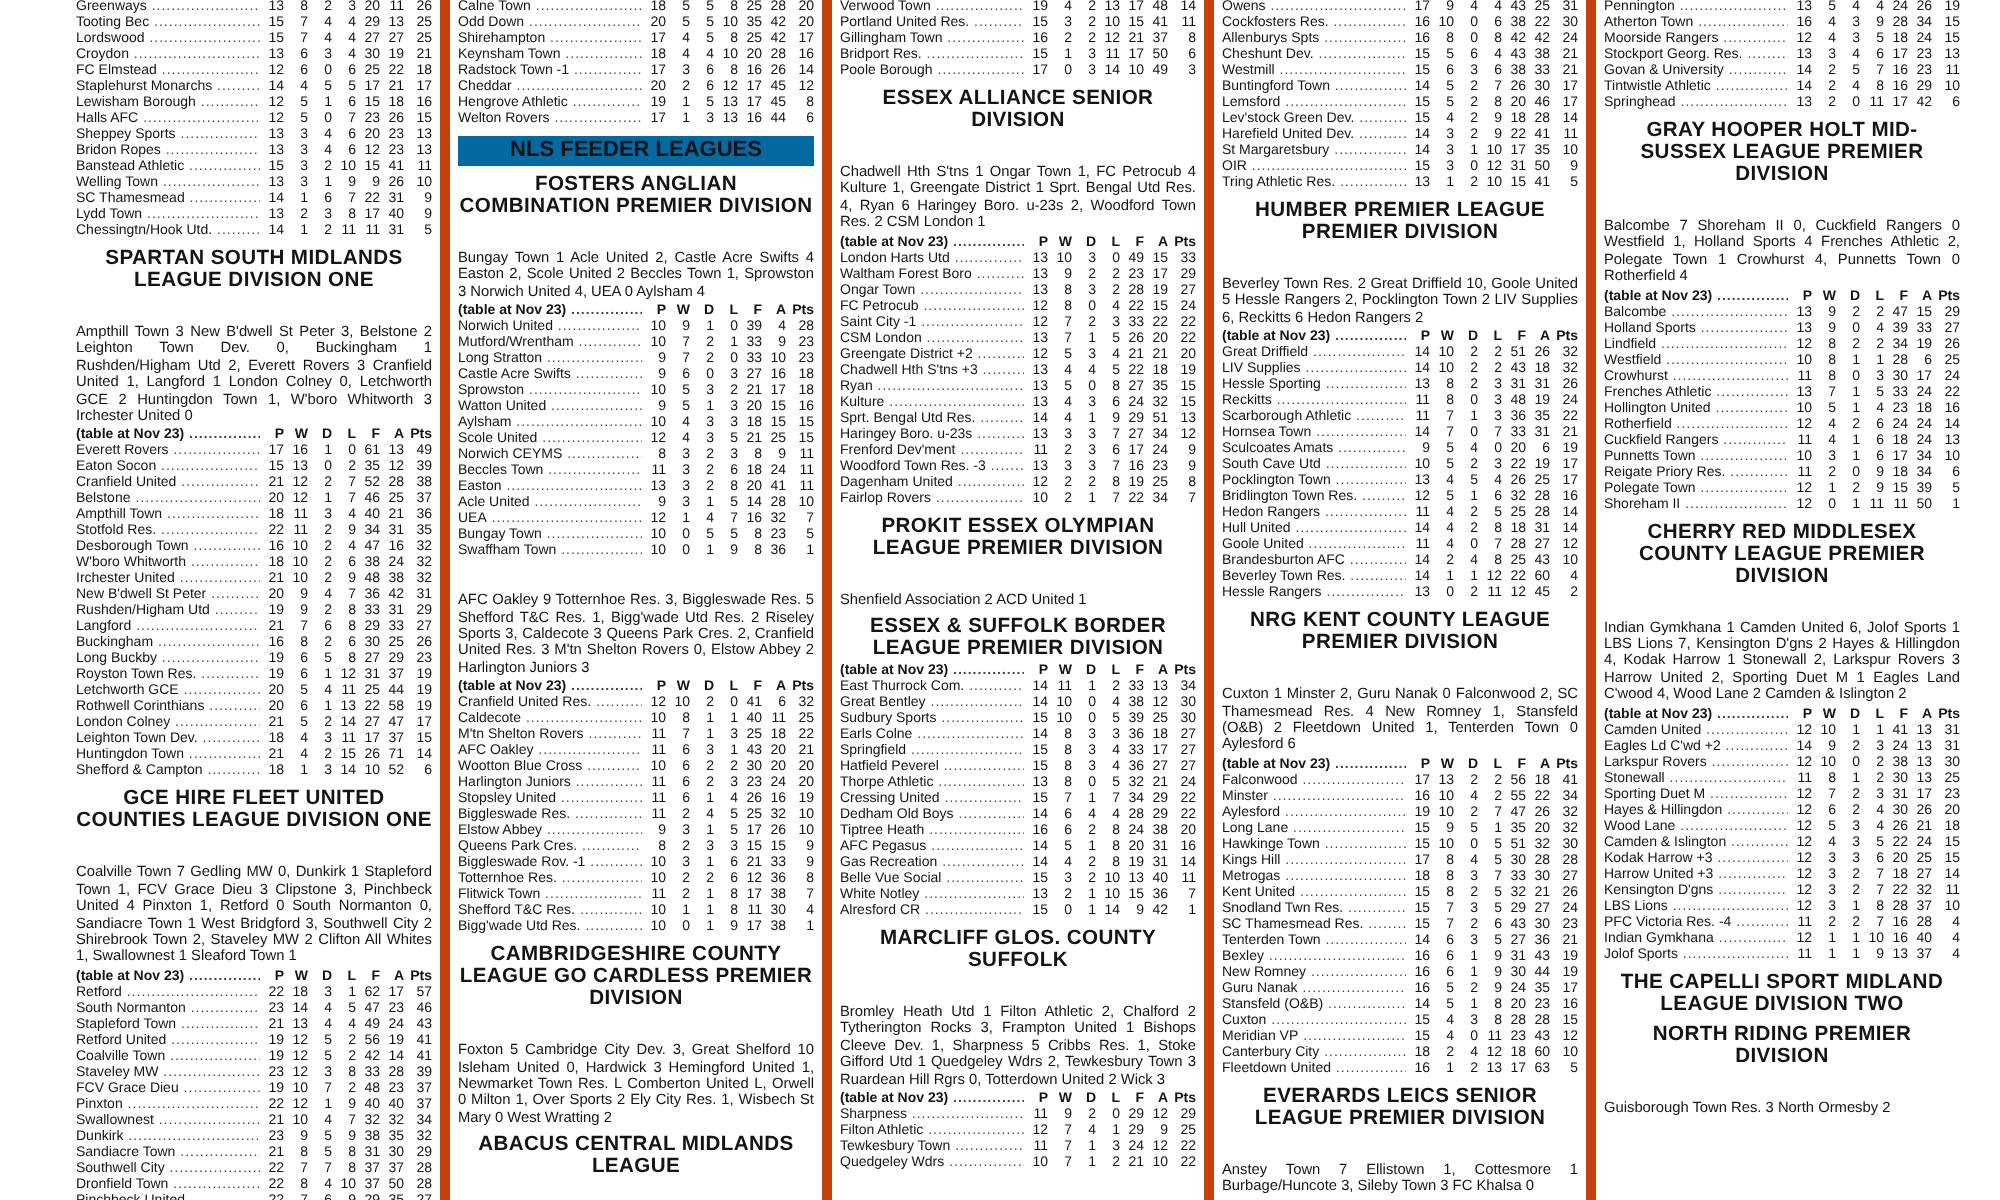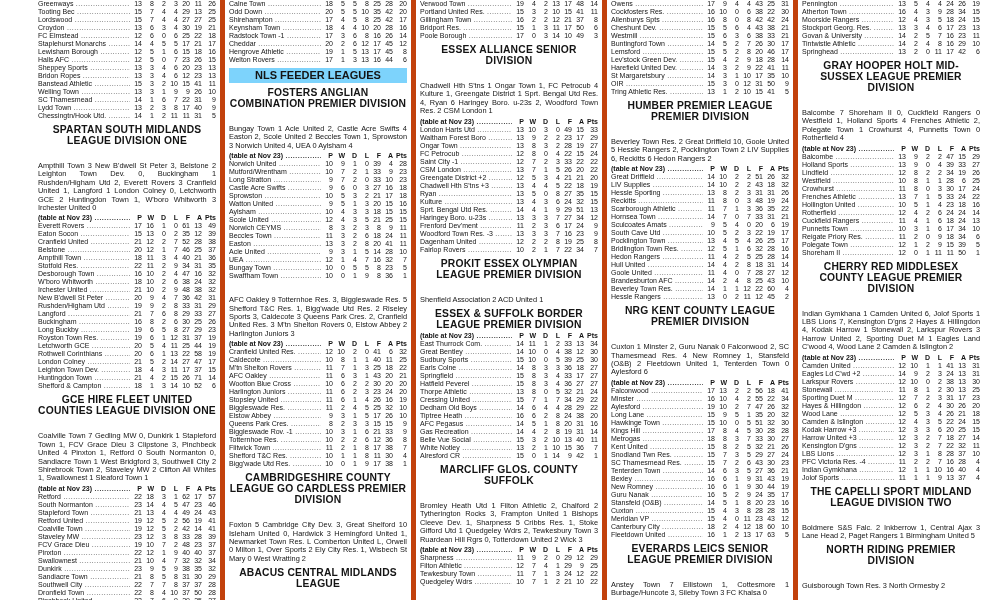--- a/index.html
+++ b/index.html
@@ -641,21 +641,21 @@
             <span class="tname">Welton Rovers</span>
             <span class="n">17</span>
             <span class="n">1</span>
             <span class="n">3</span>
             <span class="n">13</span>
             <span class="n">16</span>
             <span class="n">44</span>
             <span class="n pts">6</span>
           </div>
         </div>
-        <div class="banner" style="background: #7dd3fc;">NLS FEEDER LEAGUES</div>
+        <div class="banner" style="background: #0369a1;">NLS FEEDER LEAGUES</div>
         <div class="heading">FOSTERS ANGLIAN COMBINATION PREMIER DIVISION</div>
         <div class="results">Bungay Town 1 Acle United 2, Castle Acre Swifts 4 Easton 2, Scole United 2 Beccles Town 1, Sprowston 3 Norwich United 4, UEA 0 Aylsham 4</div>
         <div class="ltable">
           <div class="trow head">
             <span class="tname">(table at Nov 23)</span>
             <span class="n">P</span>
             <span class="n">W</span>
             <span class="n">D</span>
             <span class="n">L</span>
             <span class="n">F</span>
@@ -2348,18 +2348,17 @@
             <span class="n">11</span>
             <span class="n">1</span>
             <span class="n">1</span>
             <span class="n">9</span>
             <span class="n">13</span>
             <span class="n">37</span>
             <span class="n pts">4</span>
           </div>
         </div>
         <div class="heading">THE CAPELLI SPORT MIDLAND LEAGUE DIVISION TWO</div>
-        <div class="results">Boldmere S&amp;S Falc. 2 Inkberrow 1, Central Ajax 3 Lane Head 2, Paget Rangers 1 Birmingham United 5</div>
         <div class="heading">NORTH RIDING PREMIER DIVISION</div>
         <div class="results">Guisborough Town Res. 3 North Ormesby 2</div>
       </div>
     </div>
 </div>
 
 </body></html>

